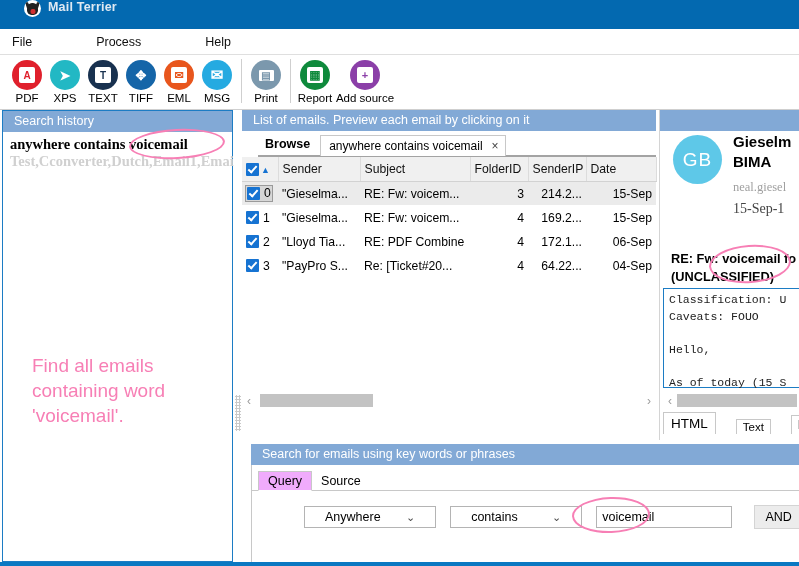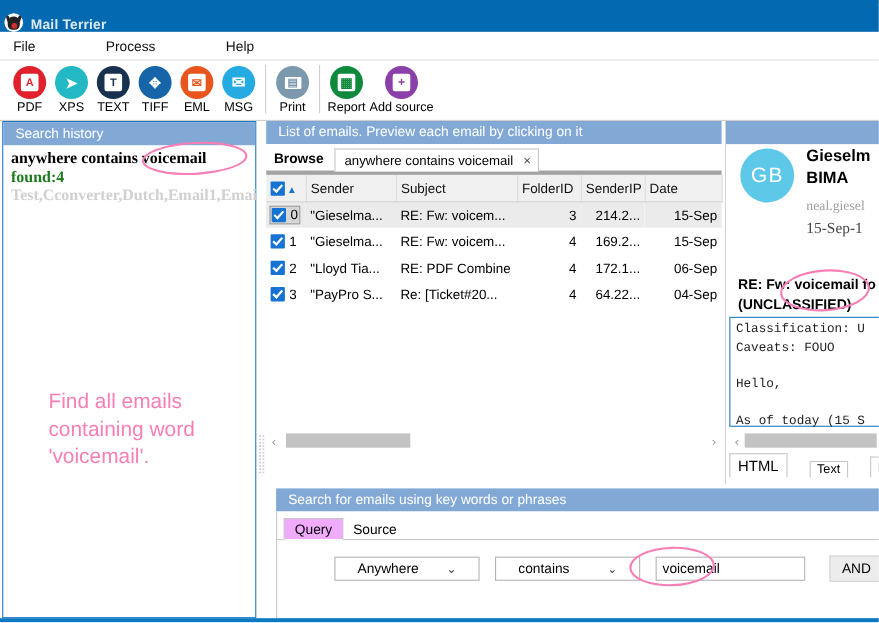--- a/index.html
+++ b/index.html
@@ -10,21 +10,21 @@
     font-size:12px;color:#000;
   }
   #app{position:relative;width:799px;height:566px;overflow:hidden;background:#fff;}
 
   
   .gold-strip{position:absolute;left:330px;top:0;width:469px;height:3px;
     background:repeating-linear-gradient(to right,#c6a714 0 6px,#0d6cb4 6px 8px);}
 
   
   .titlebar{position:absolute;left:0;top:0;width:799px;height:29px;background:#0369b0;}
-  .titlebar .tb-inner{display:flex;align-items:flex-end;height:29px;padding-left:4px;}
+  .titlebar .tb-inner{display:flex;align-items:flex-start;height:29px;padding-left:24px;}
   .app-logo{width:17px;height:17px;border-radius:50%;background:#ffffff;position:relative;
      display:flex;align-items:center;justify-content:center;flex:0 0 auto;}
   .app-logo .dog{width:11px;height:12px;background:#222;border-radius:45% 45% 40% 40%;position:relative;}
   .app-logo .dog:before,.app-logo .dog:after{content:"";position:absolute;top:-1px;width:3px;height:6px;
      background:#222;border-radius:50% 50% 0 0;}
   .app-logo .dog:before{left:-1px;transform:rotate(-18deg);}
   .app-logo .dog:after{right:-1px;transform:rotate(18deg);}
   .app-logo .snout{position:absolute;bottom:1px;left:50%;transform:translateX(-50%);
      width:5px;height:5px;background:#d03030;border-radius:2px;}
   .title-text{color:#dfe9f2;font-size:12.5px;font-weight:bold;margin-left:7px;letter-spacing:.2px;}
@@ -52,32 +52,32 @@
       box-sizing:border-box;height:21px;line-height:15px;}
 
   
   .left-panel{position:absolute;left:2px;top:110px;width:231px;height:452px;
      border:1px solid #1c7cc4;box-sizing:border-box;background:#fff;}
   .left-head{height:21px;}
   .hist-body{padding:4px 6px 0 7px;font-family:"Liberation Serif",serif;}
   .hist-q{font-size:14.5px;font-weight:bold;color:#000;line-height:17px;}
   .hist-found{font-size:14.5px;font-weight:bold;color:#1d7a1d;line-height:17px;}
   .hist-grey{font-size:14.5px;font-weight:bold;color:#d0d0d0;line-height:17px;margin-top:0px;}
-  .note{position:absolute;left:44px;top:353px;width:200px;color:#f77fb5;
+  .note{position:absolute;left:32px;top:353px;width:200px;color:#f77fb5;
      font-size:19px;line-height:25px;font-family:"Liberation Sans",sans-serif;}
 
   
   .splitter{position:absolute;left:234px;top:110px;width:8px;height:452px;background:#fff;}
   .splitter .dots{position:absolute;left:1px;top:285px;width:6px;height:36px;
      background-image:radial-gradient(#c9c9c9 1px, transparent 1.1px);
      background-size:3px 3px;}
 
   
   .center-panel{position:absolute;left:242px;top:110px;width:414px;height:330px;background:#fff;}
-  .browse-row{display:flex;align-items:flex-end;height:24px;background:#fff;border-bottom:4px solid #a3a3a3;}
+  .browse-row{display:flex;align-items:flex-end;height:24px;background:#fff;border-bottom:2px solid #a3a3a3;margin-left:16px;}
   .browse-lbl{font-size:12.5px;font-weight:bold;padding:0 10px 4px 7px;color:#000;}
   .qtab{display:flex;align-items:center;border:1px solid #c8c8c8;border-bottom:none;background:#fff;
      height:20px;padding:0 6px 0 8px;font-size:12px;position:relative;top:1px;}
   .qtab .x{margin-left:9px;color:#444;font-size:12px;cursor:pointer;}
 
   table.maillist{border-collapse:collapse;width:414px;table-layout:fixed;}
   table.maillist th{background:#f0f0f0;font-weight:normal;font-size:12.2px;color:#111;
      text-align:left;padding:3px 4px;border-right:1px solid #dcdcdc;border-bottom:1px solid #d2d2d2;height:18px;}
   table.maillist td{font-size:12.2px;padding:2px 4px;height:19px;white-space:nowrap;overflow:hidden;
      border-bottom:1px solid #fff;}
@@ -227,21 +227,20 @@
         </div>
         <div class="lbl">Add source</div>
       </div>
     </div>
   </div>
 
   <div class="left-panel">
     <div class="caption left-head">Search history</div>
     <div class="hist-body">
       <div class="hist-q">anywhere contains voicemail</div>
-      <div class="hist-found">found:4</div>
       <div class="hist-grey">Test,Cconverter,Dutch,Email1,Email2,Excel,Fax,testemail_files,Root...</div>
     </div>
   </div>
   <div class="note">Find all emails containing word 'voicemail'.</div>
 
   <div class="splitter">
     <div class="dots"></div>
   </div>
 
   <div class="center-panel">

